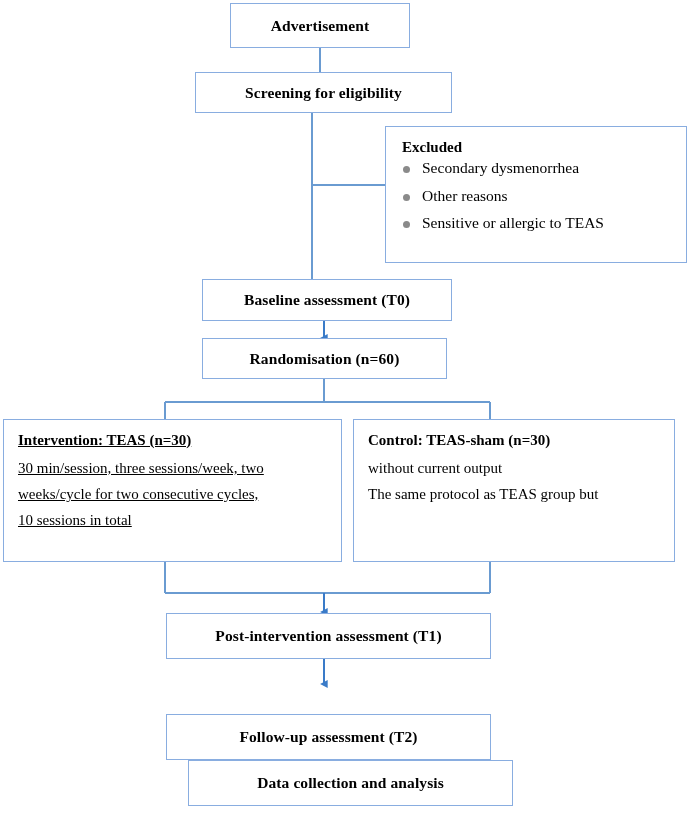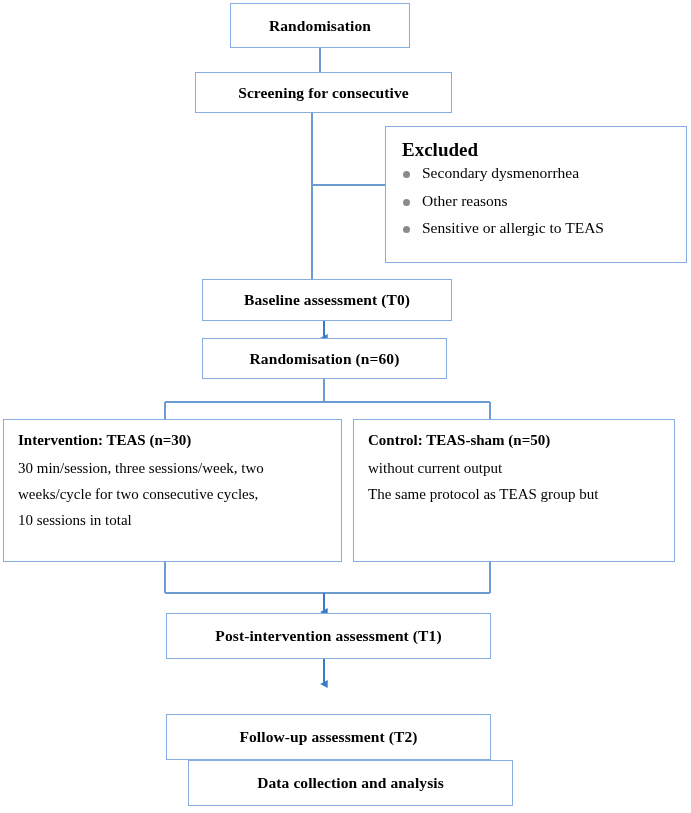--- a/index.html
+++ b/index.html
@@ -54,21 +54,21 @@
   }
   .node-left .node-body {
     font-size: 15px;
     line-height: 1.72;
   }
   .node-left .node-body div {
     white-space: nowrap;
   }
   .excluded-title {
     font-weight: bold;
-    font-size: 19px;
+    font-size: 15px;
     display: block;
     margin: 0 0 4px 2px;
   }
   .bullet-list {
     list-style: none;
     margin: 0;
     padding: 0;
   }
   .bullet-list li {
     font-size: 15.5px;
@@ -120,25 +120,25 @@
     <line x1="490" y1="562" x2="490" y2="593" stroke="#6a9bd1" stroke-width="2"></line>
     <line x1="165" y1="593" x2="490" y2="593" stroke="#6a9bd1" stroke-width="2"></line>
     <line x1="324" y1="593" x2="324" y2="612" stroke="#3a7bc8" stroke-width="2" marker-end="url(#arrowhead)"></line>
 
     <line x1="324" y1="659" x2="324" y2="684" stroke="#3a7bc8" stroke-width="2" marker-end="url(#arrowhead)"></line>
 
     <line x1="324" y1="732" x2="324" y2="758" stroke="#3a7bc8" stroke-width="2" marker-end="url(#arrowhead)"></line>
   </svg>
 
   <div class="node node-center" style="left:230px; top:3px; width:180px; height:45px;">
-    <span class="node-title">Randomisation</span>
+    <span class="node-title">Advertisement</span>
   </div>
 
   <div class="node node-center" style="left:195px; top:72px; width:257px; height:41px;">
-    <span class="node-title">Screening for consecutive</span>
+    <span class="node-title">Screening for eligibility</span>
   </div>
 
   <div class="node node-left" style="left:385px; top:126px; width:302px; height:137px;">
     <span class="excluded-title">Excluded</span>
     <ul class="bullet-list">
       <li>
         <span class="bullet-dot"></span>
         <span>Secondary dysmenorrhea</span>
       </li>
       <li>
@@ -153,31 +153,31 @@
   </div>
 
   <div class="node node-center" style="left:202px; top:279px; width:250px; height:42px;">
     <span class="node-title">Baseline assessment (T0)</span>
   </div>
 
   <div class="node node-center" style="left:202px; top:338px; width:245px; height:41px;">
     <span class="node-title">Randomisation (n=60)</span>
   </div>
 
-  <div class="node node-left" style="left:3px; top:419px; width:339px; height:143px;">
+  <div class="node node-left" style="left:3px; top:419px; width:339px; height:143px;text-decoration:underline;">
     <span class="node-title">Intervention: TEAS (n=30)</span>
     <div class="node-body">
       <div>30 min/session, three sessions/week, two</div>
       <div>weeks/cycle for two consecutive cycles,</div>
       <div>10 sessions in total</div>
     </div>
   </div>
 
   <div class="node node-left" style="left:353px; top:419px; width:322px; height:143px;">
-    <span class="node-title">Control: TEAS-sham (n=50)</span>
+    <span class="node-title">Control: TEAS-sham (n=30)</span>
     <div class="node-body">
       <div>without current output</div>
       <div>The same protocol as TEAS group but</div>
     </div>
   </div>
 
   <div class="node node-center" style="left:166px; top:613px; width:325px; height:46px;">
     <span class="node-title">Post-intervention assessment (T1)</span>
   </div>
 

